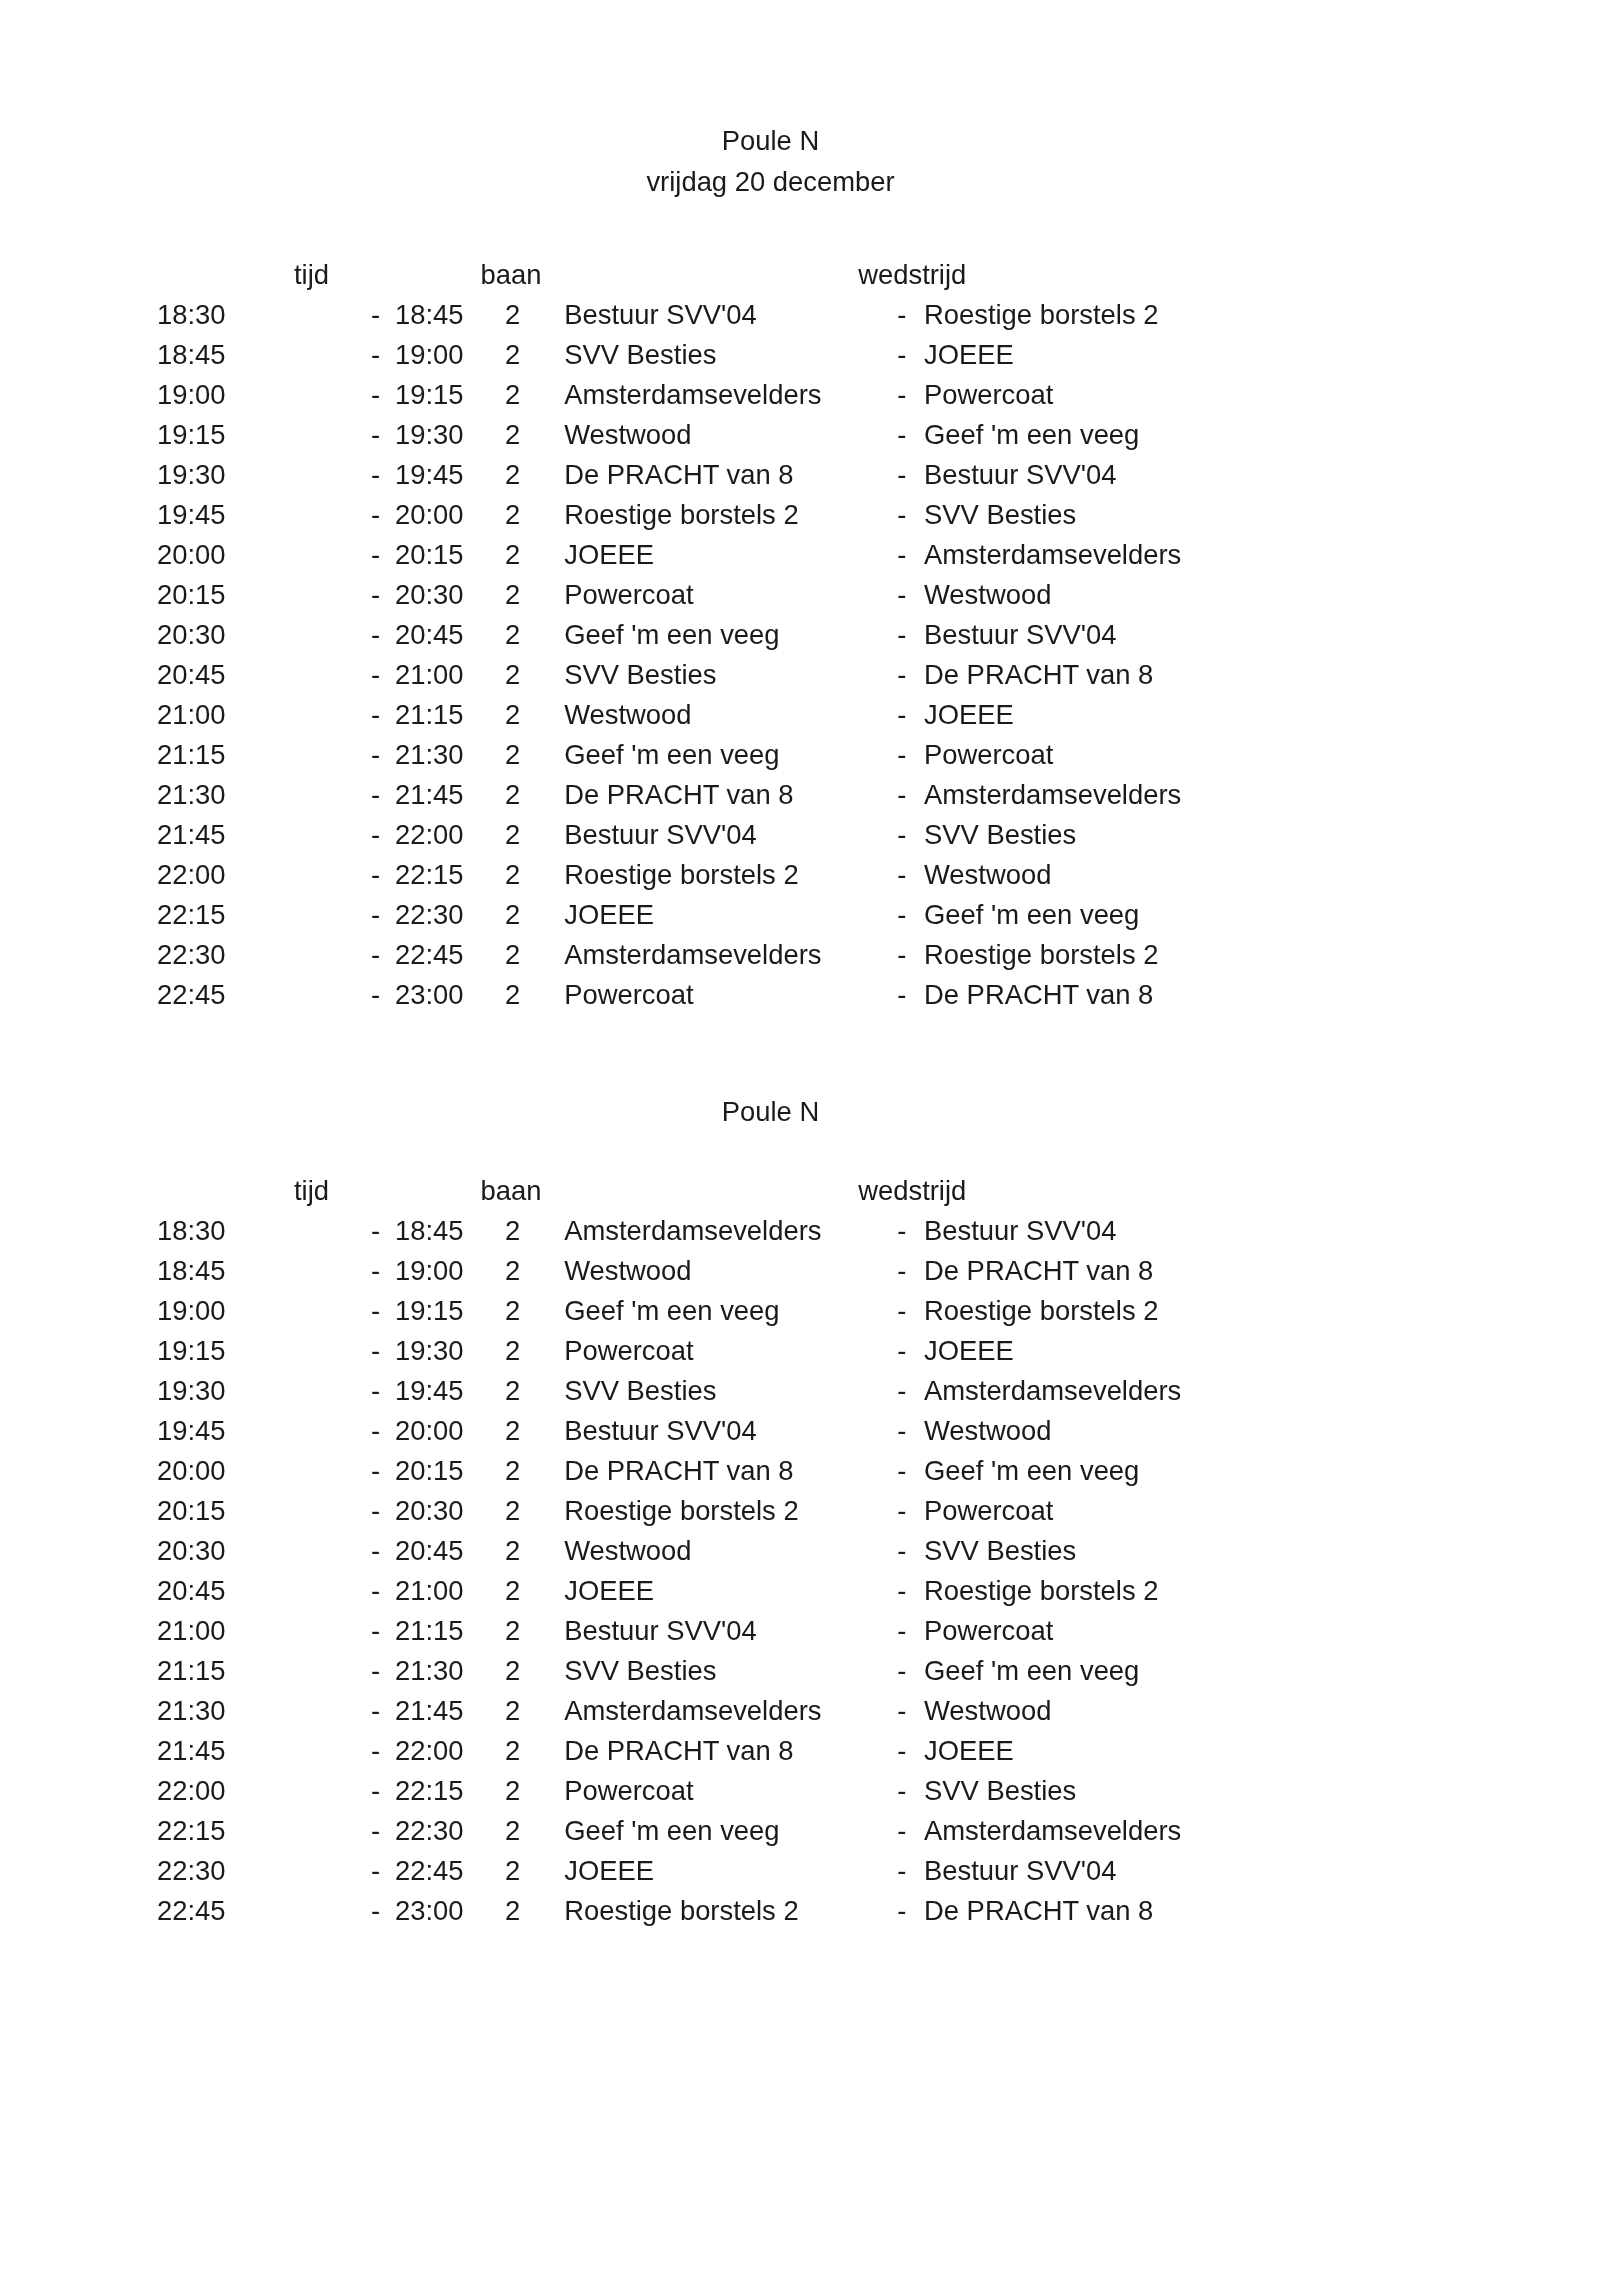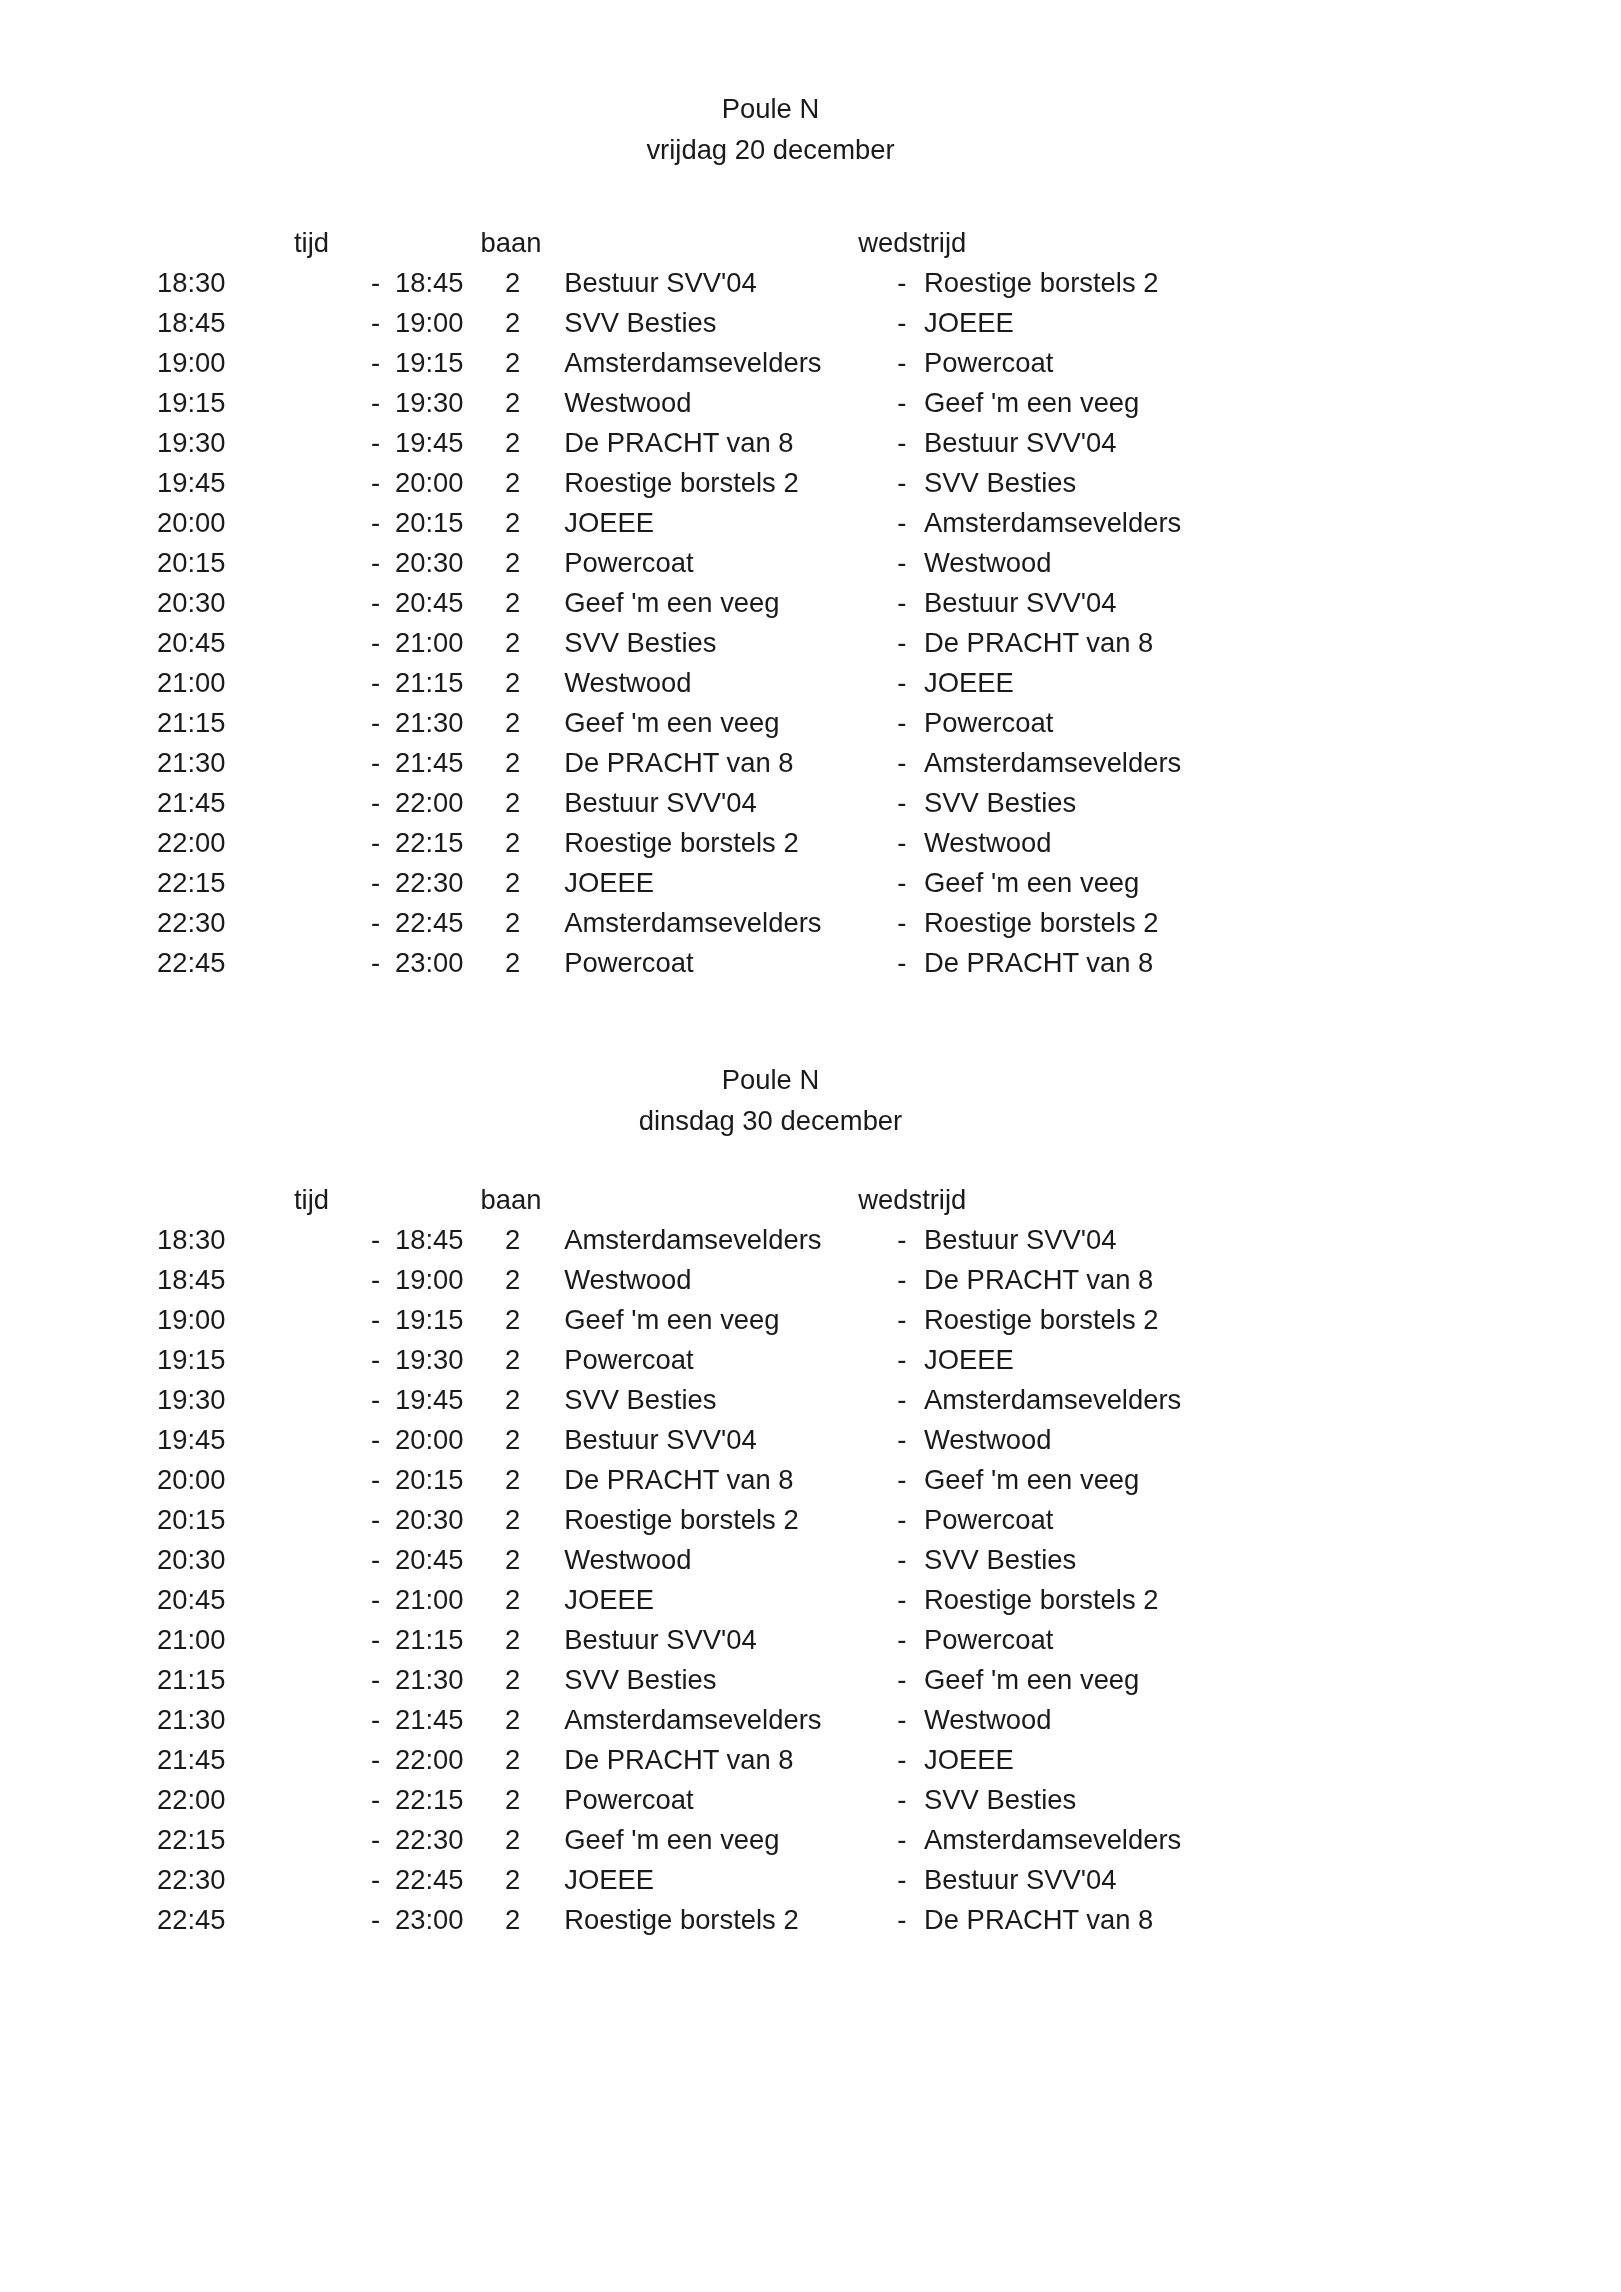--- a/index.html
+++ b/index.html
@@ -14,21 +14,21 @@
     color: #1a1a1a;
     -webkit-font-smoothing: antialiased;
   }
   .page {
     position: relative;
     width: 1621px;
     height: 2293px;
     overflow: hidden;
   }
   .content {
-    padding-top: 88px;
+    padding-top: 120px;
     margin-left: 157px;
     width: 1227px;
     font-size: 27.4px;
   }
   .poule-title,
   .poule-subtitle {
     text-align: center;
     line-height: 41px;
     white-space: nowrap;
   }
@@ -258,21 +258,20 @@
     <span class="c-lane">2</span>
     <span class="c-home">Powercoat</span>
     <span class="c-mdash">-</span>
     <span class="c-away">De PRACHT van 8</span>
   </div>
         </div>
     </section>
 
     <section class="section-2">
       <div class="poule-title">Poule N</div>
-      <div class="poule-subtitle">dinsdag 30 december</div>
       <div class="sched-header">
         <span class="h-tijd">tijd</span>
         <span class="h-baan">baan</span>
         <span class="h-wedstrijd">wedstrijd</span>
       </div>
       <div class="rows">
           <div class="match-row">
     <span class="c-start">18:30</span>
     <span class="c-tdash">-</span>
     <span class="c-end">18:45</span>

